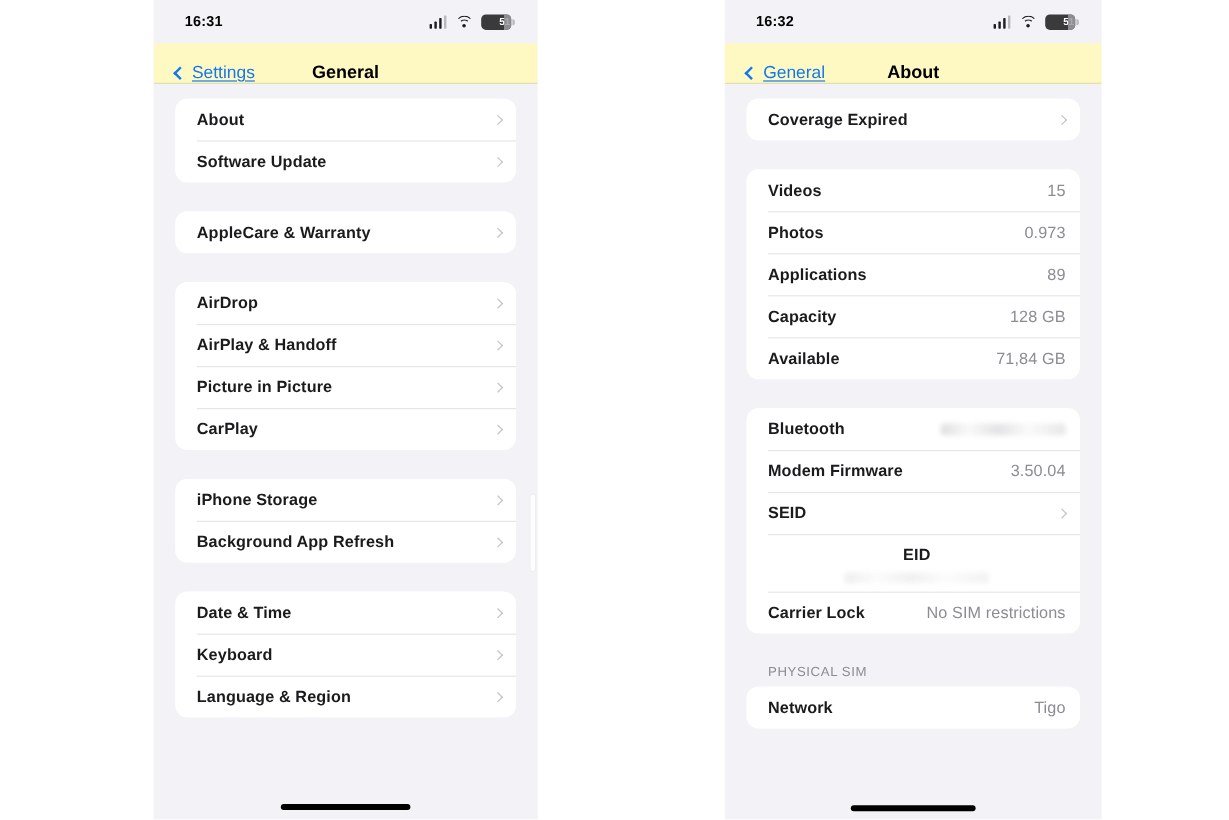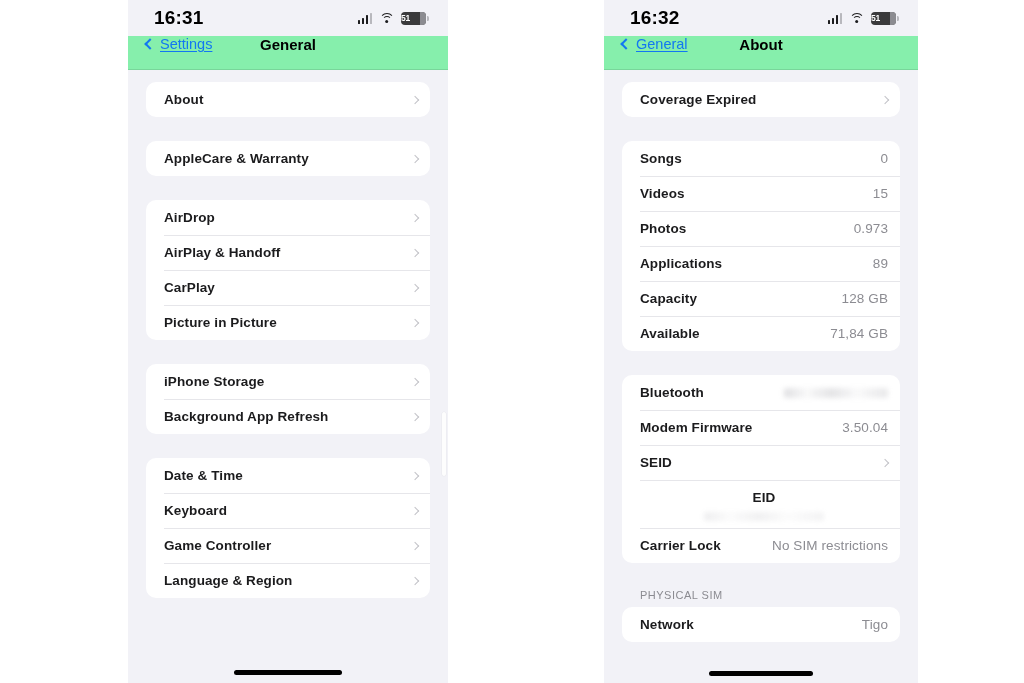--- a/index.html
+++ b/index.html
@@ -21,21 +21,21 @@
   #phone-left  { left:128px; width:320px; }
   #phone-right { left:604px; width:314px; }
 
   
   .statusbar {
     position:relative; height:36px;
     display:flex; align-items:center;
     padding:0 22px 0 26px;
   }
   .sb-time {
-    font-size:19px; font-weight:bold; color:#000;
+    font-size:12px; font-weight:bold; color:#000;
     letter-spacing:.2px;
   }
   .sb-right { margin-left:auto; display:flex; align-items:center; gap:7px; }
 
   .ic-cell { display:flex; align-items:flex-end; gap:1.5px; height:11px; }
   .ic-cell i { display:block; width:2.5px; background:#1c1c1e; border-radius:.6px; }
   .ic-cell i:nth-child(1){ height:4px; }
   .ic-cell i:nth-child(2){ height:6px; }
   .ic-cell i:nth-child(3){ height:8.5px; }
   .ic-cell i:nth-child(4){ height:11px; background:#b8b8bd; }
@@ -50,43 +50,43 @@
   .ic-wifi span.a { width:15px; height:15px; top:0; }
   .ic-wifi span.b { width:9px;  height:9px;  top:3px; }
   .ic-wifi span.c {
     width:3.6px; height:3.6px; top:7.4px; border-radius:50%;
     background:#1c1c1e; border:0;
   }
 
   .ic-batt {
     position:relative; width:25px; height:13px;
     border-radius:4px; background:#3a3a3c;
-    display:flex; align-items:center; justify-content:flex-start;
+    display:flex; align-items:center; justify-content:flex-end;
   }
   .ic-batt .lvl {
     font-size:8.5px; font-weight:bold; color:#fff; line-height:1;
     letter-spacing:-.2px; margin-right:1px;
   }
   .ic-batt::after {
     content:""; position:absolute; right:-3px; top:4px;
     width:2px; height:5px; border-radius:0 1.5px 1.5px 0;
     background:#b9b9be;
   }
   .ic-batt .tipfill {
     position:absolute; right:0; top:0; width:6px; height:13px;
     border-radius:0 4px 4px 0; background:#9b9ba0; opacity:.85;
   }
 
   
   .navbar {
     position:relative; height:34px;
-    display:flex; align-items:flex-start;
+    display:flex; align-items:flex-end;
     padding:0 18px;
     border-bottom:1px solid rgba(0,0,0,.10);
-    background:#86efac;
+    background:#fef9c3;
   }
   .nav-back { display:flex; align-items:center; gap:5px; cursor:pointer; }
   .nav-chevron {
     width:8px; height:8px; border-left:2.6px solid #1277f2;
     border-bottom:2.6px solid #1277f2; transform:rotate(45deg);
     margin-right:1px;
   }
   .nav-back-label {
     font-size:14.5px; color:#1277f2;
     text-decoration:underline; text-underline-offset:2px;
@@ -214,70 +214,70 @@
     </div>
 
     <div class="scroll" id="left-scroll">
       <div class="gap-sm"></div>
       <div id="left-groups">
           <div class="group">
             <div class="row">
               <div class="row-label">About</div>
               <div class="chev"></div>
             </div>
+            <div class="row">
+              <div class="row-label">Software Update</div>
+              <div class="chev"></div>
+            </div>
           </div>
           <div class="gap-md"></div>
           <div class="group">
             <div class="row">
               <div class="row-label">AppleCare &amp; Warranty</div>
               <div class="chev"></div>
             </div>
           </div>
           <div class="gap-md"></div>
           <div class="group">
             <div class="row">
               <div class="row-label">AirDrop</div>
               <div class="chev"></div>
             </div>
             <div class="row">
               <div class="row-label">AirPlay &amp; Handoff</div>
               <div class="chev"></div>
             </div>
             <div class="row">
+              <div class="row-label">Picture in Picture</div>
+              <div class="chev"></div>
+            </div>
+            <div class="row">
               <div class="row-label">CarPlay</div>
               <div class="chev"></div>
             </div>
-            <div class="row">
-              <div class="row-label">Picture in Picture</div>
-              <div class="chev"></div>
-            </div>
           </div>
           <div class="gap-md"></div>
           <div class="group">
             <div class="row">
               <div class="row-label">iPhone Storage</div>
               <div class="chev"></div>
             </div>
             <div class="row">
               <div class="row-label">Background App Refresh</div>
               <div class="chev"></div>
             </div>
           </div>
           <div class="gap-md"></div>
           <div class="group">
             <div class="row">
               <div class="row-label">Date &amp; Time</div>
               <div class="chev"></div>
             </div>
             <div class="row">
               <div class="row-label">Keyboard</div>
-              <div class="chev"></div>
-            </div>
-            <div class="row">
-              <div class="row-label">Game Controller</div>
               <div class="chev"></div>
             </div>
             <div class="row">
               <div class="row-label">Language &amp; Region</div>
               <div class="chev"></div>
             </div>
           </div>
         </div>
       <div class="scroll-nub" style="top:342px;height:64px;"></div>
     </div>
@@ -321,24 +321,20 @@
       <div id="right-groups">
           <div class="group">
             <div class="row">
               <div class="row-label">Coverage Expired</div>
               <div class="chev"></div>
             </div>
           </div>
           <div class="gap-md"></div>
           <div class="group">
             <div class="row">
-              <div class="row-label">Songs</div>
-              <div class="row-value">0</div>
-            </div>
-            <div class="row">
               <div class="row-label">Videos</div>
               <div class="row-value">15</div>
             </div>
             <div class="row">
               <div class="row-label">Photos</div>
               <div class="row-value">0.973</div>
             </div>
             <div class="row">
               <div class="row-label">Applications</div>
               <div class="row-value">89</div>

